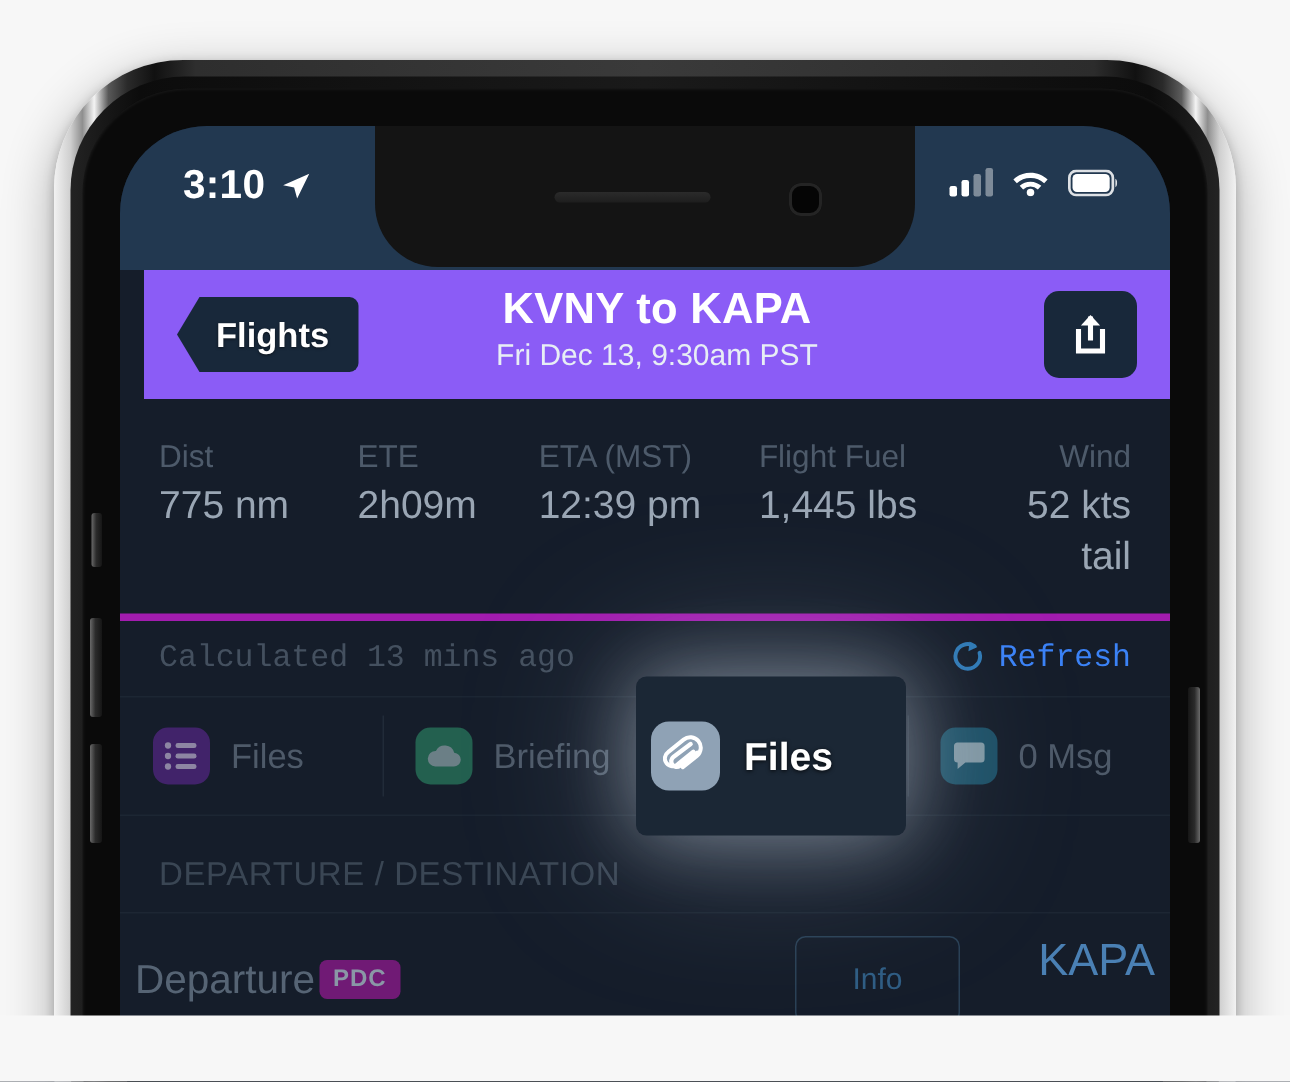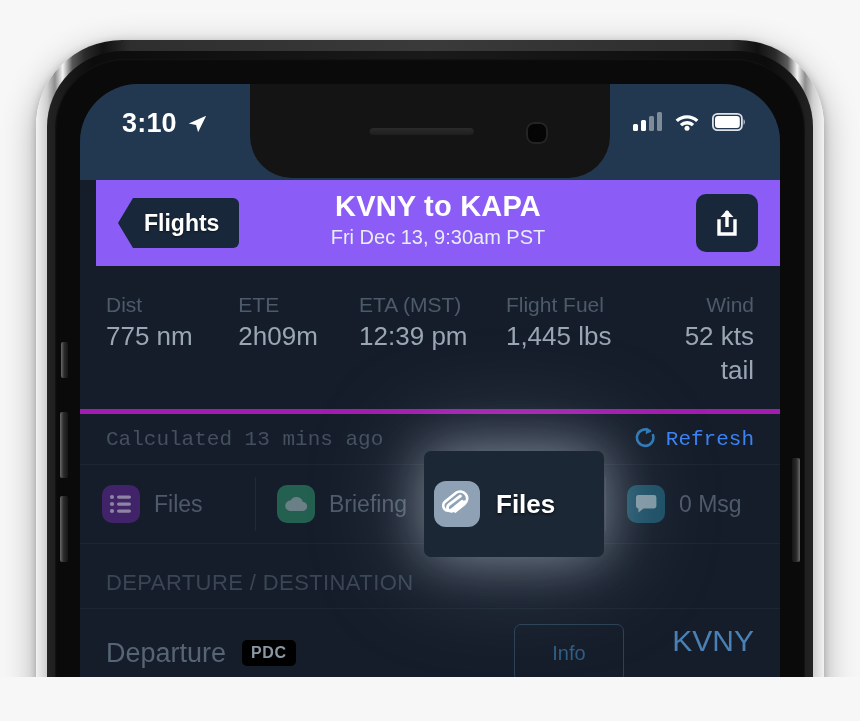--- a/index.html
+++ b/index.html
@@ -181,27 +181,27 @@
   .spotlight .tab-label{color:#ffffff;font-weight:700;font-size:26px;text-shadow:0 1px 3px rgba(0,0,0,.8);}
   .spotlight .tab-icon{width:46px;height:46px;border-radius:12px;}
 
   
   .section-head{
     padding:26px 26px 12px 26px;
     color:#3a4654;font-size:22px;letter-spacing:.4px;
   }
   .row{
     display:flex;align-items:center;
-    padding:0 26px;height:88px;
+    padding:0 10px;height:88px;
     border-top:1px solid #1d2633;
     position:relative;
   }
   .row-label{color:#566474;font-size:27px;}
   .badge-pdc{
-    margin-left:16px;background:#000000;color:#8a97a6;
+    margin-left:3px;background:#701a75;color:#8a97a6;
     font-size:16px;font-weight:700;letter-spacing:.6px;
     padding:4px 9px;border-radius:5px;
   }
   .row-right{margin-left:auto;display:flex;gap:22px;}
   .info-btn{
     width:108px;height:56px;border:1px solid #2a4156;border-radius:7px;
     display:flex;align-items:center;justify-content:center;
     color:#2f5d84;font-size:20px;
   }
   .ident{color:#4a80b4;font-size:30px;min-width:108px;text-align:right;}
@@ -376,21 +376,21 @@
 
           <div class="section-head">DEPARTURE / DESTINATION</div>
 
           <div class="row">
             <span class="row-label">Departure</span>
             <span class="badge-pdc">PDC</span>
             <span class="row-right">
               <span class="info-btn">
                 <span>Info</span>
               </span>
-              <span class="ident">KVNY</span>
+              <span class="ident">KAPA</span>
             </span>
           </div>
 
           <div class="row">
 
             <span class="row-right">
               <span class="info-btn">
                 
               </span>
 

